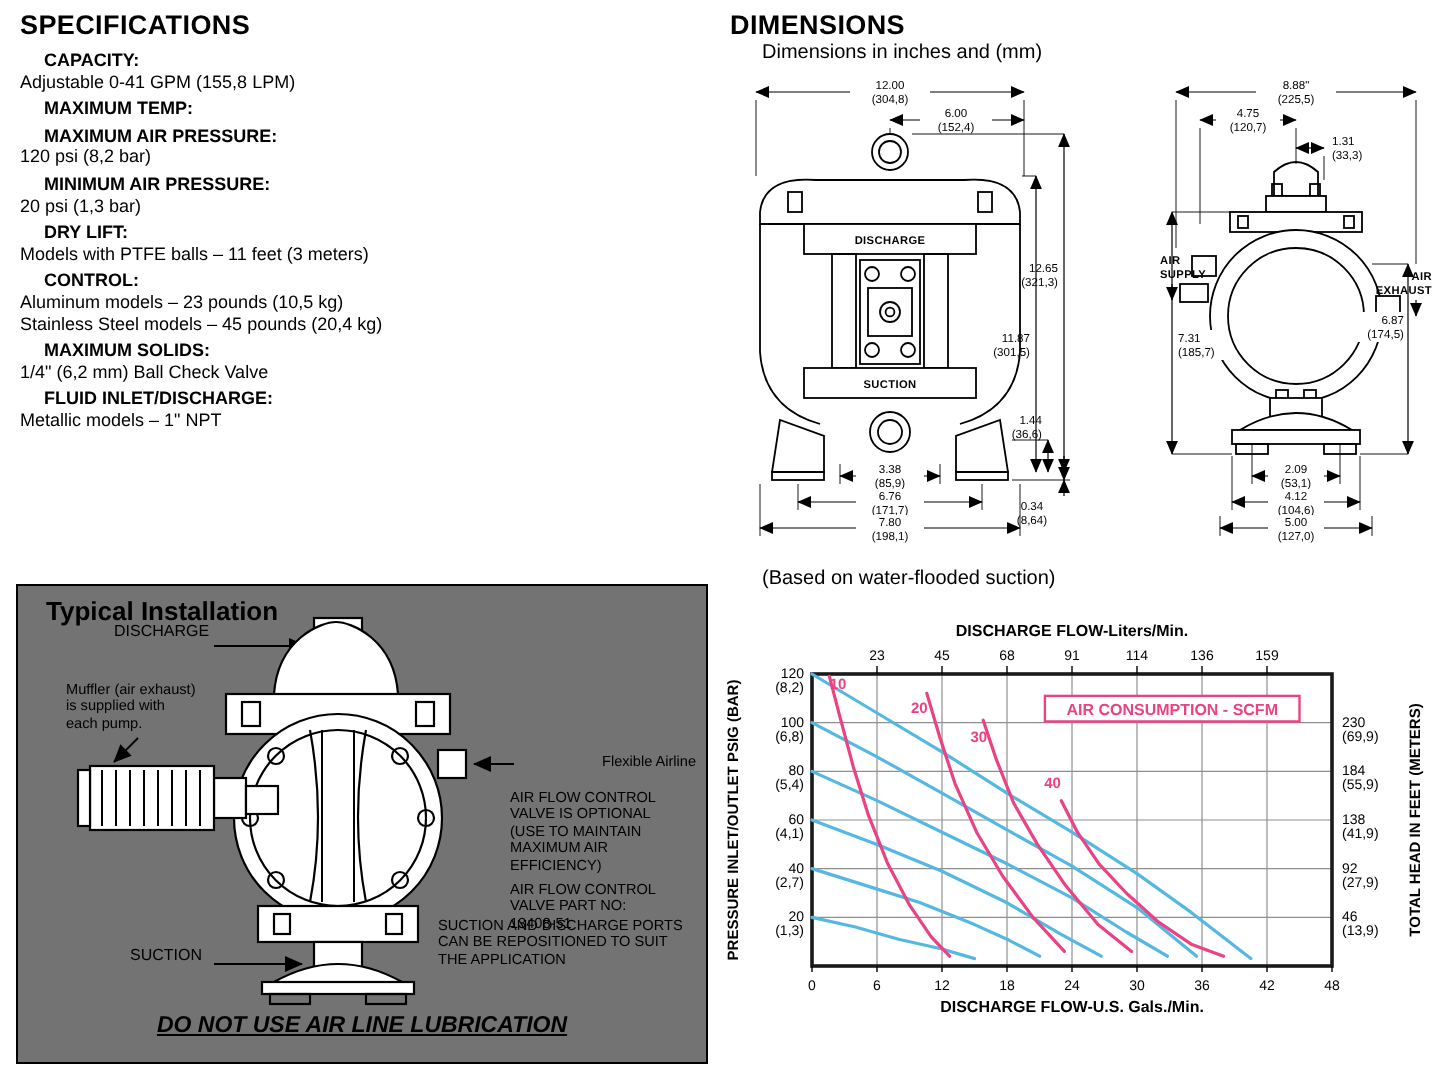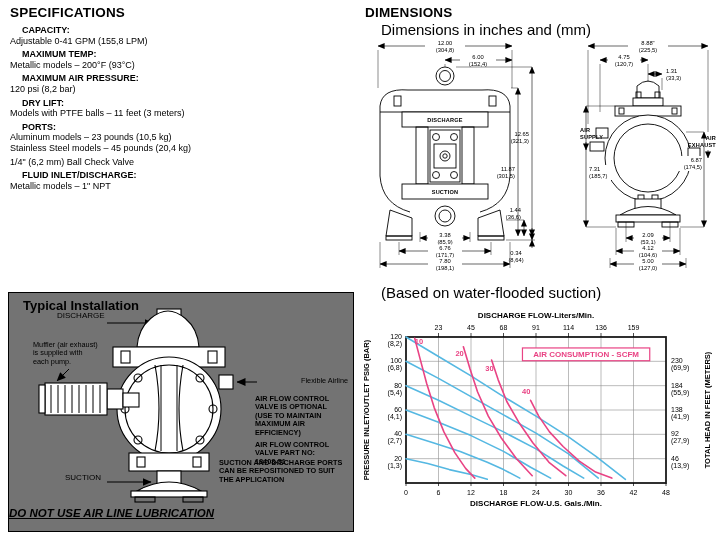--- a/index.html
+++ b/index.html
@@ -1,76 +1,80 @@
 <!DOCTYPE html>
 <html><head>
 <meta charset="utf-8">
 <style>
   html,body{margin:0;padding:0;background:#fff;}
   .page{position:relative;width:720px;height:534px;background:#fff;color:#000;
         font-family:"Liberation Sans", sans-serif;overflow:hidden;}
   .h1{position:absolute;font-size:13.5px;font-weight:bold;letter-spacing:.2px;}
-  .sub{position:absolute;font-size:15px;padding-left:16px;}
+  .sub{position:absolute;font-size:10px;padding-left:16px;}
   
   #spec-list{position:absolute;left:10px;top:22px;width:345px;}
   .spec-item{margin-top:3px;}
   .spec-label{font-size:9px;font-weight:bold;line-height:10.6px;margin-left:12px;}
   .spec-line{font-size:9px;line-height:10.6px;}
   
   svg text{font-family:"Liberation Sans", sans-serif;}
   .dt{font-size:5.8px;fill:#000;}
   .dtb{font-size:5.6px;font-weight:bold;fill:#000;letter-spacing:.2px;}
   .dim{stroke:#000;stroke-width:.6;}
   .ext{stroke:#000;stroke-width:.45;}
   .bd{fill:none;stroke:#000;stroke-width:.9;}
   .bdf{fill:#fff;stroke:#000;stroke-width:.9;}
   .wr{fill:#fff;}
   .dwg{position:absolute;}
   
   .inst-box{position:absolute;left:8px;top:292px;width:344px;height:238px;
             border:1.5px solid #000;background:#737373;}
   .inst-title{position:absolute;left:14px;top:5px;font-size:13px;font-weight:bold;}
   .note{position:absolute;font-size:7.3px;line-height:8.4px;white-space:pre-line;}
-  .noteb{font-weight:bold;}
+  .noteb{font-weight:normal;}
   .plabel{position:absolute;font-size:8px;}
-  .warning{position:absolute;left:0;top:214px;width:100%;text-align:left;
+  .warning{position:absolute;left:0;top:214px;width:100%;text-align:center;
            font-size:11.5px;font-weight:bold;font-style:italic;text-decoration:underline;}
   .ib{fill:none;stroke:#000;stroke-width:1.1;}
   .ibf{fill:#fff;stroke:#000;stroke-width:1.1;}
   .ia{stroke:#000;stroke-width:1;}
 </style>
 </head>
 <body>
 
 <div class="page">
 
   <div class="h1" style="left:10px;top:5px;">SPECIFICATIONS</div>
   <div id="spec-list">
       <div class="spec-item">
         <div class="spec-label">CAPACITY:</div>
         <div class="spec-line">Adjustable 0-41 GPM (155,8 LPM)</div>
       </div>
       <div class="spec-item">
         <div class="spec-label">MAXIMUM TEMP:</div>
-        <div class="spec-line">Metallic models – 200°F (93°C)</div>
       </div>
       <div class="spec-item">
         <div class="spec-label">MAXIMUM AIR PRESSURE:</div>
         <div class="spec-line">120 psi (8,2 bar)</div>
       </div>
       <div class="spec-item">
+        <div class="spec-label">MINIMUM AIR PRESSURE:</div>
+        <div class="spec-line">20 psi (1,3 bar)</div>
+      </div>
+      <div class="spec-item">
         <div class="spec-label">DRY LIFT:</div>
         <div class="spec-line">Models with PTFE balls – 11 feet (3 meters)</div>
       </div>
       <div class="spec-item">
-        <div class="spec-label">PORTS:</div>
+        <div class="spec-label">CONTROL:</div>
         <div class="spec-line">Aluminum models – 23 pounds (10,5 kg)</div>
         <div class="spec-line">Stainless Steel models – 45 pounds (20,4 kg)</div>
       </div>
       <div class="spec-item">
+        <div class="spec-label">MAXIMUM SOLIDS:</div>
         <div class="spec-line">1/4" (6,2 mm) Ball Check Valve</div>
       </div>
       <div class="spec-item">
         <div class="spec-label">FLUID INLET/DISCHARGE:</div>
         <div class="spec-line">Metallic models – 1" NPT</div>
       </div>
     </div>
 
   <div class="h1" style="left:365px;top:5px;">DIMENSIONS</div>
   <div class="sub" style="left:365px;top:21px;">Dimensions in inches and (mm)</div>

